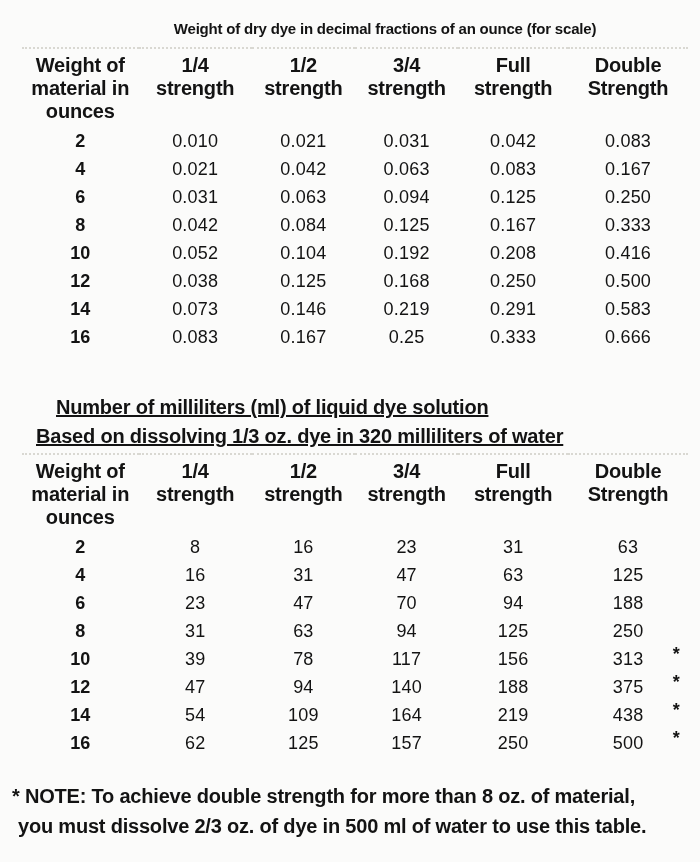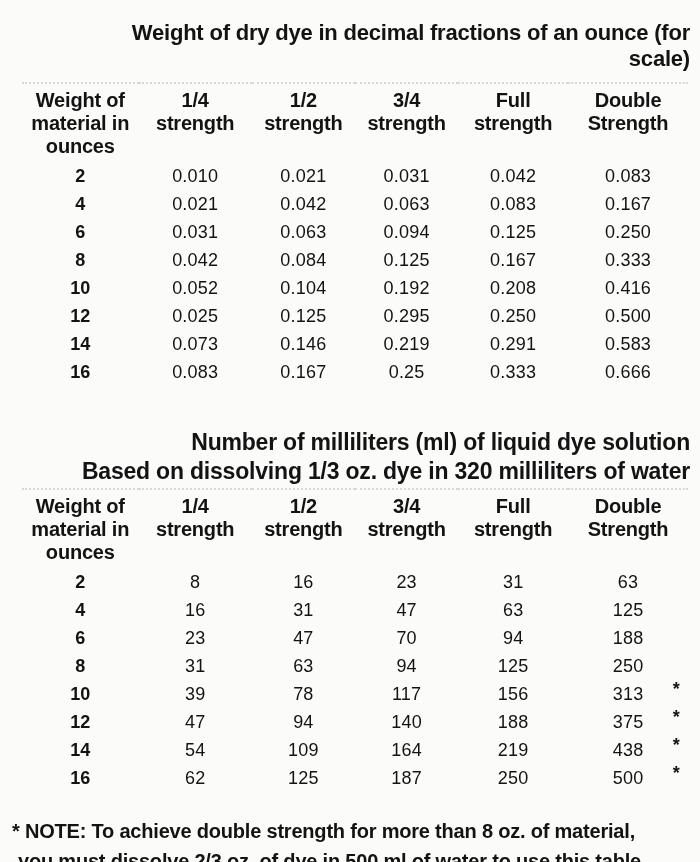--- a/index.html
+++ b/index.html
@@ -9,37 +9,38 @@
     background: #fbfbfa;
     overflow: hidden;
     font-family: "Liberation Sans", sans-serif;
     color: #131313;
   }
   .doc {
     width: 700px; height: 862px;
     padding: 14px 10px 10px 10px;
   }
   .title1 {
-    font-size: 22px;
-    font-weight: 700;
-    text-align: right;
+    font-size: 15px;
+    font-weight: 700;
+    text-align: center;
     padding-left: 70px;
     margin: 6px 0 10px 0;
     letter-spacing: -0.2px;
   }
   .titles2 {
     margin-top: 42px;
     margin-bottom: 2px;
   }
   .title2-line {
-    font-size: 23px;
-    font-weight: 700;
-    text-align: right;
+    font-size: 20px;
+    font-weight: 700;
+    text-align: left;
     letter-spacing: -0.2px;
     line-height: 29px;
+    text-decoration: underline;
   }
   .title2-line.l1 { padding-left: 46px; }
   .title2-line.l2 { padding-left: 26px; }
   table {
     width: 666px;
     margin-left: 12px;
     border-collapse: collapse;
     table-layout: fixed;
   }
   col.c0 { width: 17.5%; }
@@ -161,23 +162,23 @@
           <tr>
             <td class="oz">10</td>
             <td><span>0.052</span></td>
             <td><span>0.104</span></td>
             <td><span>0.192</span></td>
             <td><span>0.208</span></td>
             <td><span>0.416</span></td>
           </tr>
           <tr>
             <td class="oz">12</td>
-            <td><span>0.025</span></td>
+            <td><span>0.038</span></td>
             <td><span>0.125</span></td>
-            <td><span>0.295</span></td>
+            <td><span>0.168</span></td>
             <td><span>0.250</span></td>
             <td><span>0.500</span></td>
           </tr>
           <tr>
             <td class="oz">14</td>
             <td><span>0.073</span></td>
             <td><span>0.146</span></td>
             <td><span>0.219</span></td>
             <td><span>0.291</span></td>
             <td><span>0.583</span></td>
@@ -280,21 +281,21 @@
             <td><span>54</span></td>
             <td><span>109</span></td>
             <td><span>164</span></td>
             <td><span>219</span></td>
             <td><span>438</span><span class="star">*</span></td>
           </tr>
           <tr>
             <td class="oz">16</td>
             <td><span>62</span></td>
             <td><span>125</span></td>
-            <td><span>187</span></td>
+            <td><span>157</span></td>
             <td><span>250</span></td>
             <td><span>500</span><span class="star">*</span></td>
           </tr>
         </tbody>
     </table>
   </section>
 
   <div class="note">
     <div class="nline l1">* NOTE: To achieve double strength for more than 8 oz. of material,</div>
     <div class="nline l2">you must dissolve 2/3 oz. of dye in 500 ml of water to use this table.</div>

